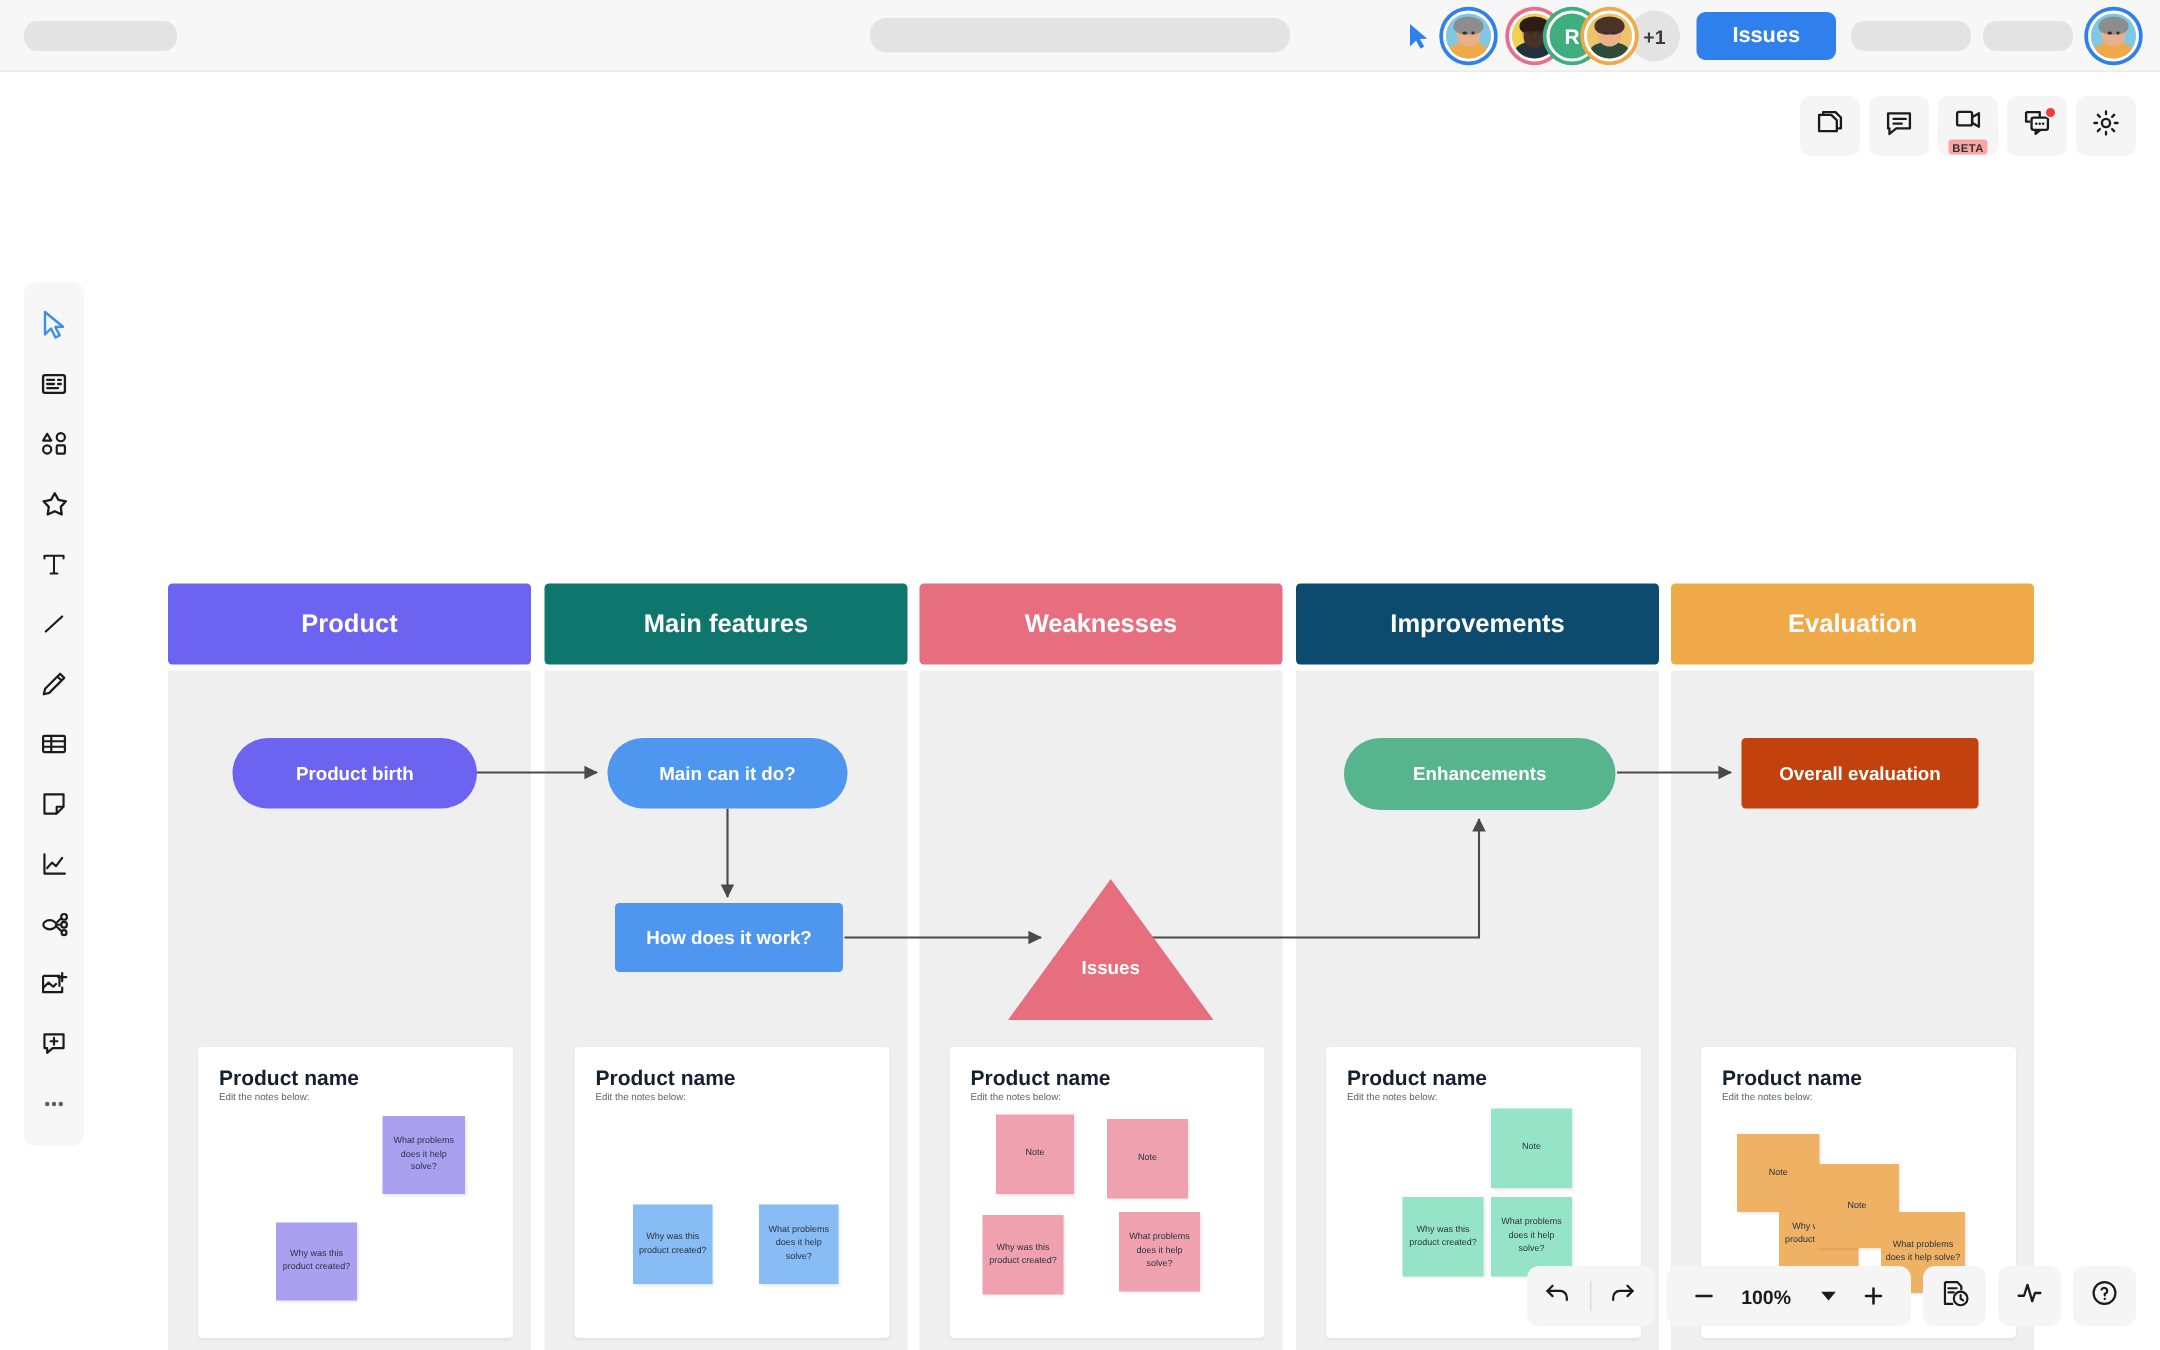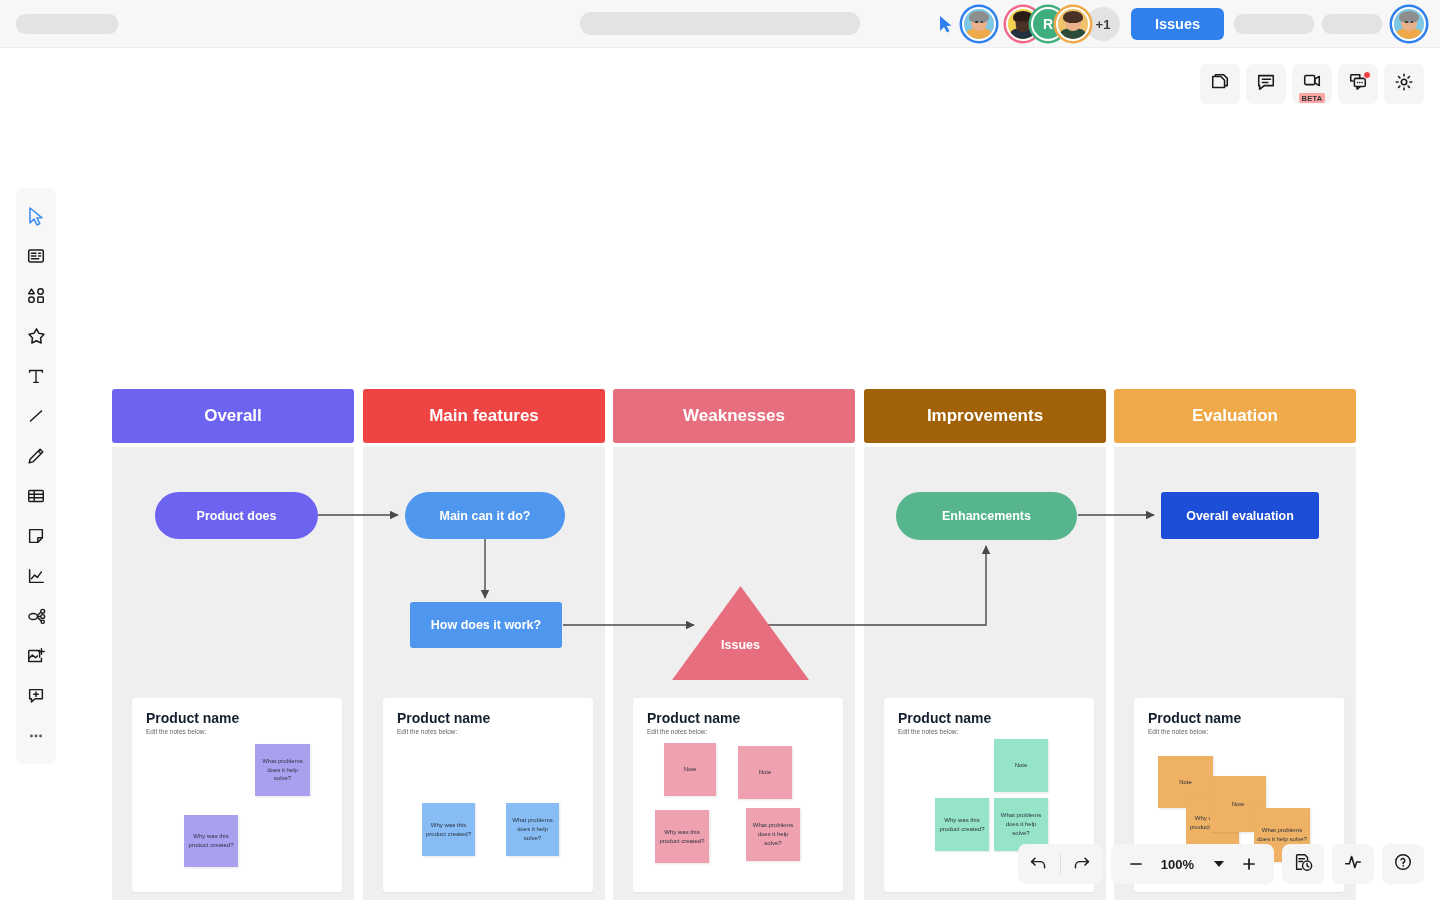--- a/index.html
+++ b/index.html
@@ -395,33 +395,33 @@
           <circle cx="11" cy="11" r="1.6"></circle>
           <circle cx="16" cy="11" r="1.6"></circle>
       </svg>
     </span>
   </div>
 </div>
 
 <div class="board">
 
   <div class="col" style="left:112px">
-    <div class="col-head" style="background:#6C63F0">Overall</div>
+    <div class="col-head" style="background:#6C63F0">Product</div>
     <div class="col-body">
       <div class="card">
         <div class="card-title">Product name</div>
         <div class="card-sub">Edit the notes below:</div>
         <div class="note" style="left:123px;top:46px;width:55px;height:52px;background:#A9A1F0">What problems does it help solve?</div>
         <div class="note" style="left:52px;top:117px;width:54px;height:52px;background:#A9A1F0">Why was this product created?</div>
       </div>
     </div>
   </div>
 
   <div class="col" style="left:363px">
-    <div class="col-head" style="background:#ef4444">Main features</div>
+    <div class="col-head" style="background:#0f766e">Main features</div>
     <div class="col-body">
       <div class="card">
         <div class="card-title">Product name</div>
         <div class="card-sub">Edit the notes below:</div>
         <div class="note" style="left:39px;top:105px;width:53px;height:53px;background:#87BCF5">Why was this product created?</div>
         <div class="note" style="left:123px;top:105px;width:53px;height:53px;background:#87BCF5">What problems does it help solve?</div>
       </div>
     </div>
   </div>
 
@@ -433,21 +433,21 @@
         <div class="card-sub">Edit the notes below:</div>
         <div class="note" style="left:31px;top:45px;width:52px;height:53px;background:#F0A1B0">Note</div>
         <div class="note" style="left:105px;top:48px;width:54px;height:53px;background:#F0A1B0">Note</div>
         <div class="note" style="left:22px;top:112px;width:54px;height:53px;background:#F0A1B0">Why was this product created?</div>
         <div class="note" style="left:113px;top:110px;width:54px;height:53px;background:#F0A1B0">What problems does it help solve?</div>
       </div>
     </div>
   </div>
 
   <div class="col" style="left:864px">
-    <div class="col-head" style="background:#a16207">Improvements</div>
+    <div class="col-head" style="background:#0c4a6e">Improvements</div>
     <div class="col-body">
       <div class="card">
         <div class="card-title">Product name</div>
         <div class="card-sub">Edit the notes below:</div>
         <div class="note" style="left:110px;top:41px;width:54px;height:53px;background:#96E4C7">Note</div>
         <div class="note" style="left:51px;top:100px;width:54px;height:53px;background:#96E4C7">Why was this product created?</div>
         <div class="note" style="left:110px;top:100px;width:54px;height:53px;background:#96E4C7">What problems does it help solve?</div>
       </div>
     </div>
   </div>
@@ -472,36 +472,36 @@
         <path d="M0 0 L6.5 3.2 L0 6.4 Z" fill="#4a4a4a"></path>
       </marker>
     </defs>
     <path d="M318 515 H398" stroke="#4a4a4a" stroke-width="1.4" fill="none" marker-end="url(#ah)"></path>
     <path d="M485 539 V598" stroke="#4a4a4a" stroke-width="1.4" fill="none" marker-end="url(#ah)"></path>
     <path d="M563 625 H694" stroke="#4a4a4a" stroke-width="1.4" fill="none" marker-end="url(#ah)"></path>
     <path d="M766 625 H986 V546" stroke="#4a4a4a" stroke-width="1.4" fill="none" marker-end="url(#ah)"></path>
     <path d="M1078 515 H1154" stroke="#4a4a4a" stroke-width="1.4" fill="none" marker-end="url(#ah)"></path>
   </svg>
 
-  <div class="shape pill" style="left:155px;top:492px;width:163px;height:47px;background:#6C63F0">Product does</div>
+  <div class="shape pill" style="left:155px;top:492px;width:163px;height:47px;background:#6C63F0">Product birth</div>
 
   <div class="shape pill" style="left:405px;top:492px;width:160px;height:47px;background:#4F96EF">Main can it do?</div>
 
   <div class="shape rect" style="left:410px;top:602px;width:152px;height:46px;background:#4F96EF">How does it work?</div>
 
   <div class="tri-wrap" style="left:672px;top:586px;width:137px;height:94px">
     <svg width="137" height="94" viewBox="0 0 137 94">
       <path d="M68.5 0 L137 94 H0 Z" fill="#E76E7F"></path>
     </svg>
     <div class="tri-label" style="top:52px">Issues</div>
   </div>
 
   <div class="shape pill" style="left:896px;top:492px;width:181px;height:48px;background:#56B58D">Enhancements</div>
 
-  <div class="shape rect" style="left:1161px;top:492px;width:158px;height:47px;background:#1d4ed8">Overall evaluation</div>
+  <div class="shape rect" style="left:1161px;top:492px;width:158px;height:47px;background:#c2410c">Overall evaluation</div>
 </div>
 
 <div class="bottom">
   <div class="bgroup">
     <div class="bbtn">
       <span>
         <svg width="19" height="19" viewBox="0 0 22 22" fill="none" stroke="#1b1b1b" stroke-width="1.7" stroke-linecap="round" stroke-linejoin="round">
           <path d="M7 6 L3 10 L7 14"></path>
             <path d="M3 10 h10 a5 5 0 0 1 5 5 v2"></path>
         </svg>

